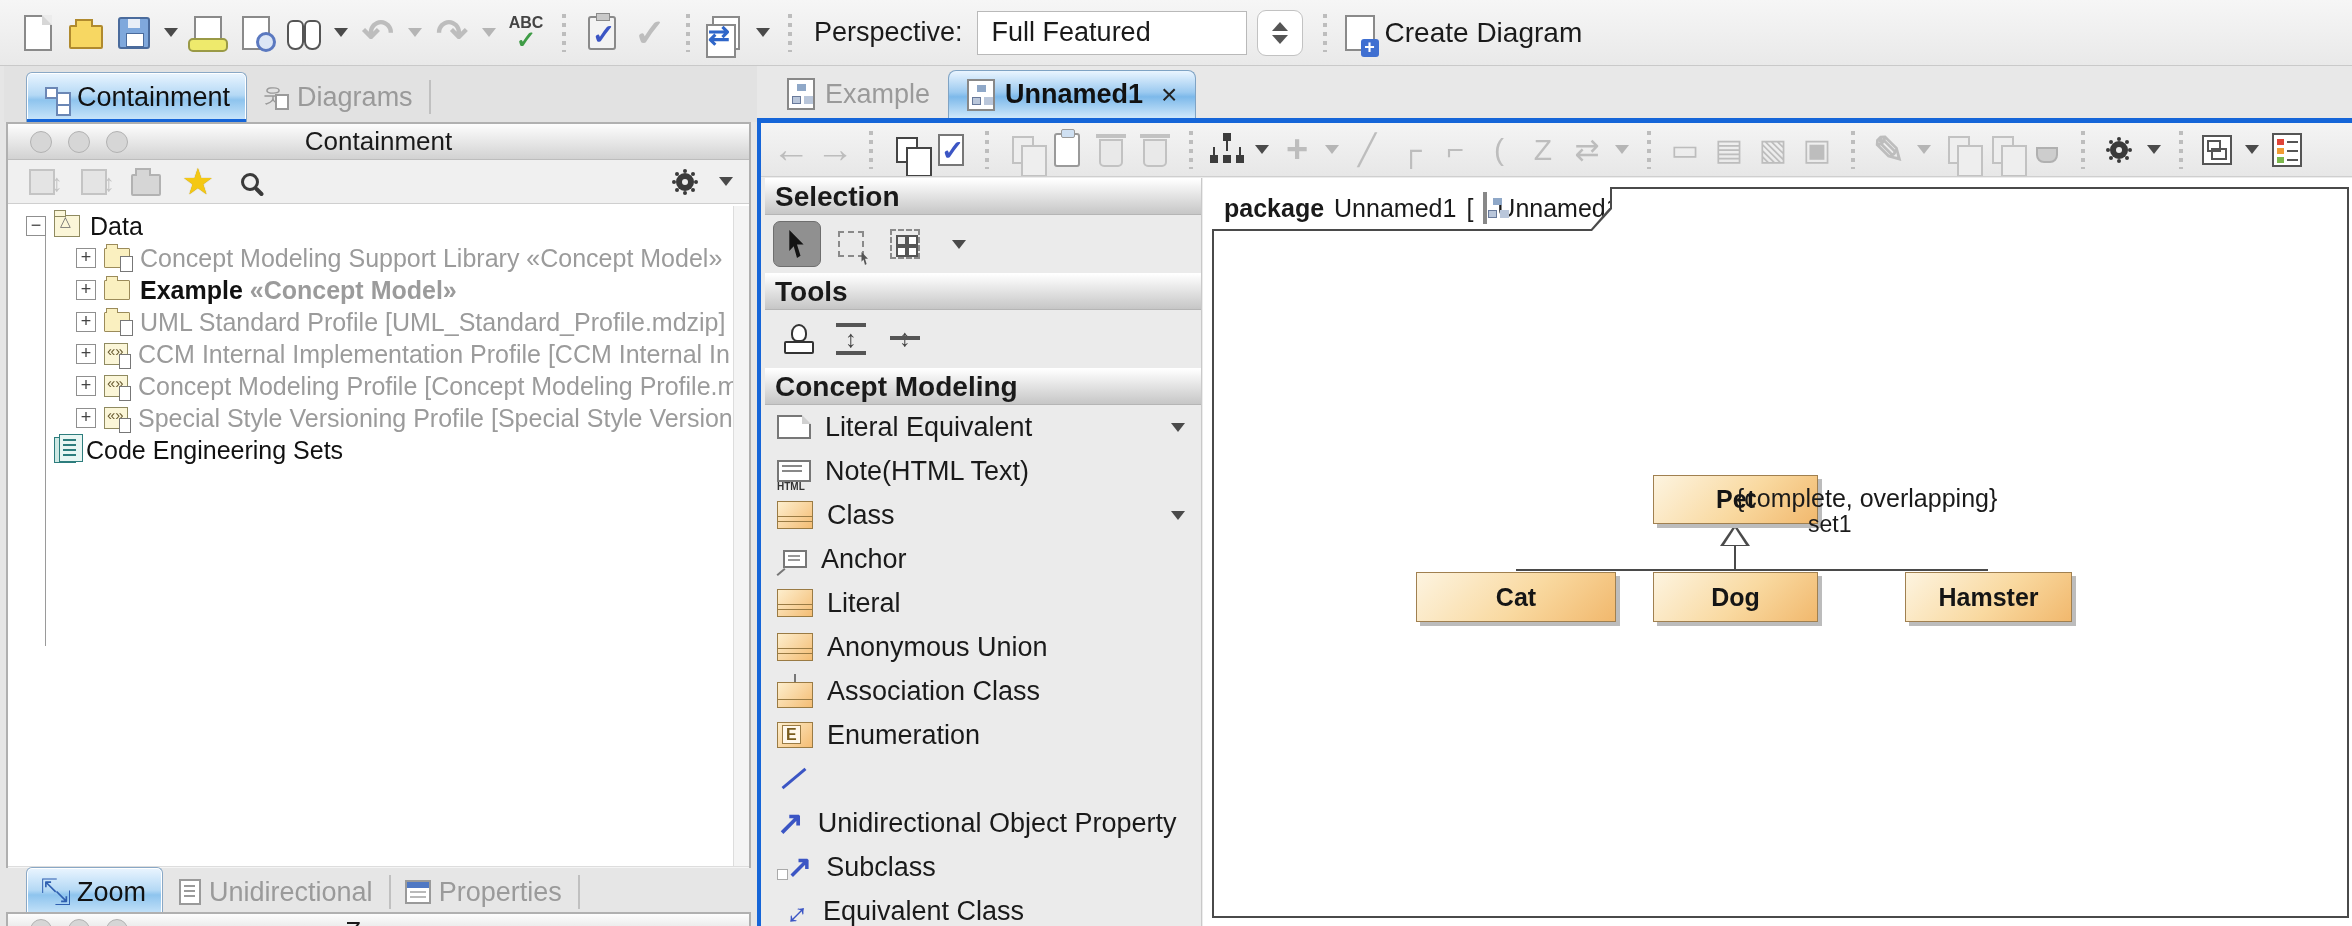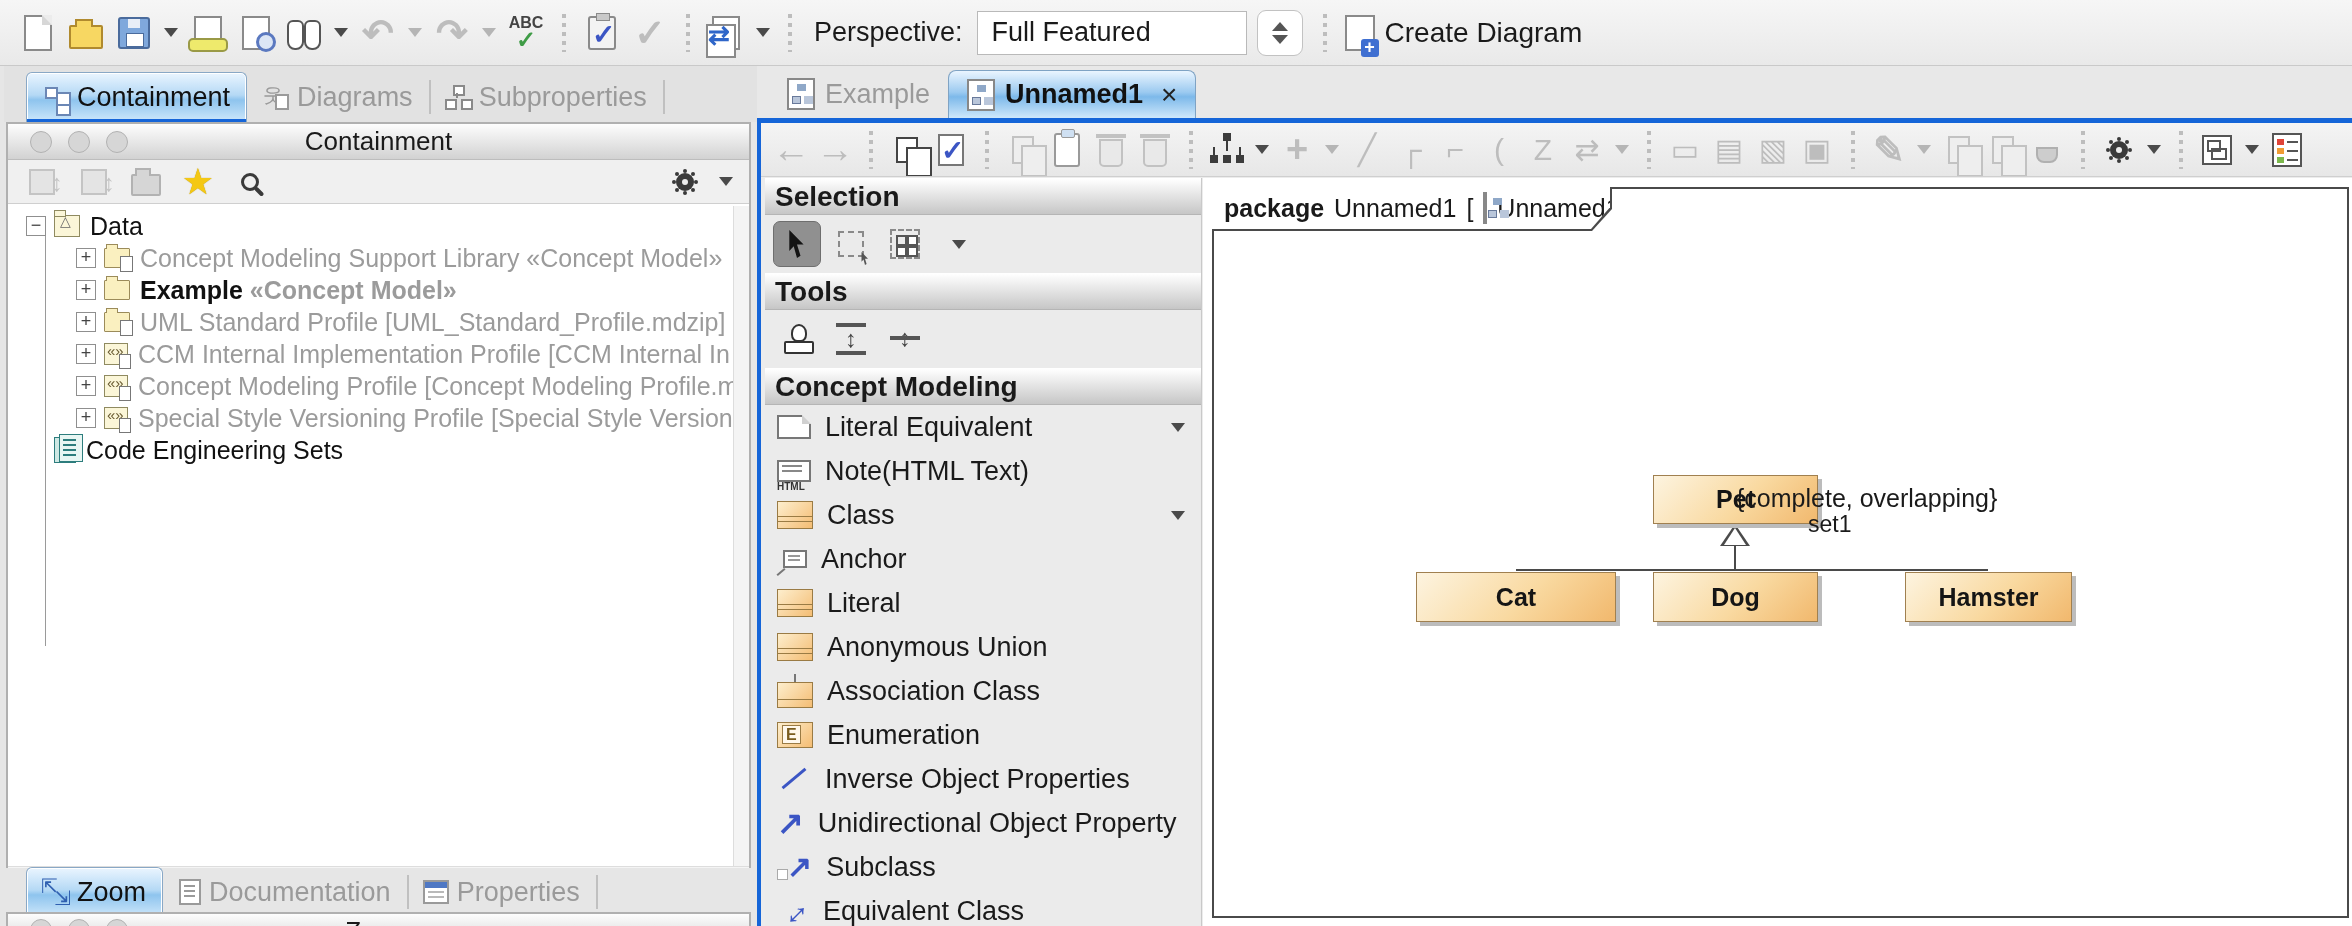--- a/index.html
+++ b/index.html
@@ -322,24 +322,20 @@
   <div class="left-col">
     <div class="tabs-row" id="left-tabs">
         <div class="ltab active">
           <span class="g-tab-tree"></span>
           <span class="lbl">Containment</span>
         </div>
         <div class="ltab">
           <span class="g-tab-diag"></span>
           <span class="lbl">Diagrams</span>
         </div>
-        <div class="ltab">
-          <span class="g-tab-sub"></span>
-          <span class="lbl">Subproperties</span>
-        </div>
       </div>
 
     <div class="panel">
       <div class="panel-header">
         <span class="circles">
             <i></i>
             <i></i>
             <i></i>
           </span>
         <span>Containment</span>
@@ -421,21 +417,21 @@
       <div class="vtrack"></div>
     </div>
 
     <div class="bottom-tabs" id="bottom-tabs">
         <div class="ltab active">
           <span class="g-tab-zoom"></span>
           <span class="lbl">Zoom</span>
         </div>
         <div class="ltab">
           <span class="g-tab-doc"></span>
-          <span class="lbl">Documentation</span>
+          <span class="lbl">Unidirectional</span>
         </div>
         <div class="ltab">
           <span class="g-tab-prop"></span>
           <span class="lbl">Properties</span>
         </div>
       </div>
 
     <div class="bottom-header">
       <span class="circles">
           <i></i>
@@ -596,21 +592,20 @@
               <span>Association Class</span>
               <span class="grow"></span>
             </div>
             <div class="pitem">
               <span class="pi pi-enum"></span>
               <span>Enumeration</span>
               <span class="grow"></span>
             </div>
             <div class="pitem">
               <span class="pi pi-diagline"></span>
-              <span>Inverse Object Properties</span>
               <span class="grow"></span>
             </div>
             <div class="pitem">
               <span class="pi pi-arrow">↗</span>
               <span>Unidirectional Object Property</span>
               <span class="grow"></span>
             </div>
             <div class="pitem">
               <span class="pi pi-subclass">↗</span>
               <span>Subclass</span>

